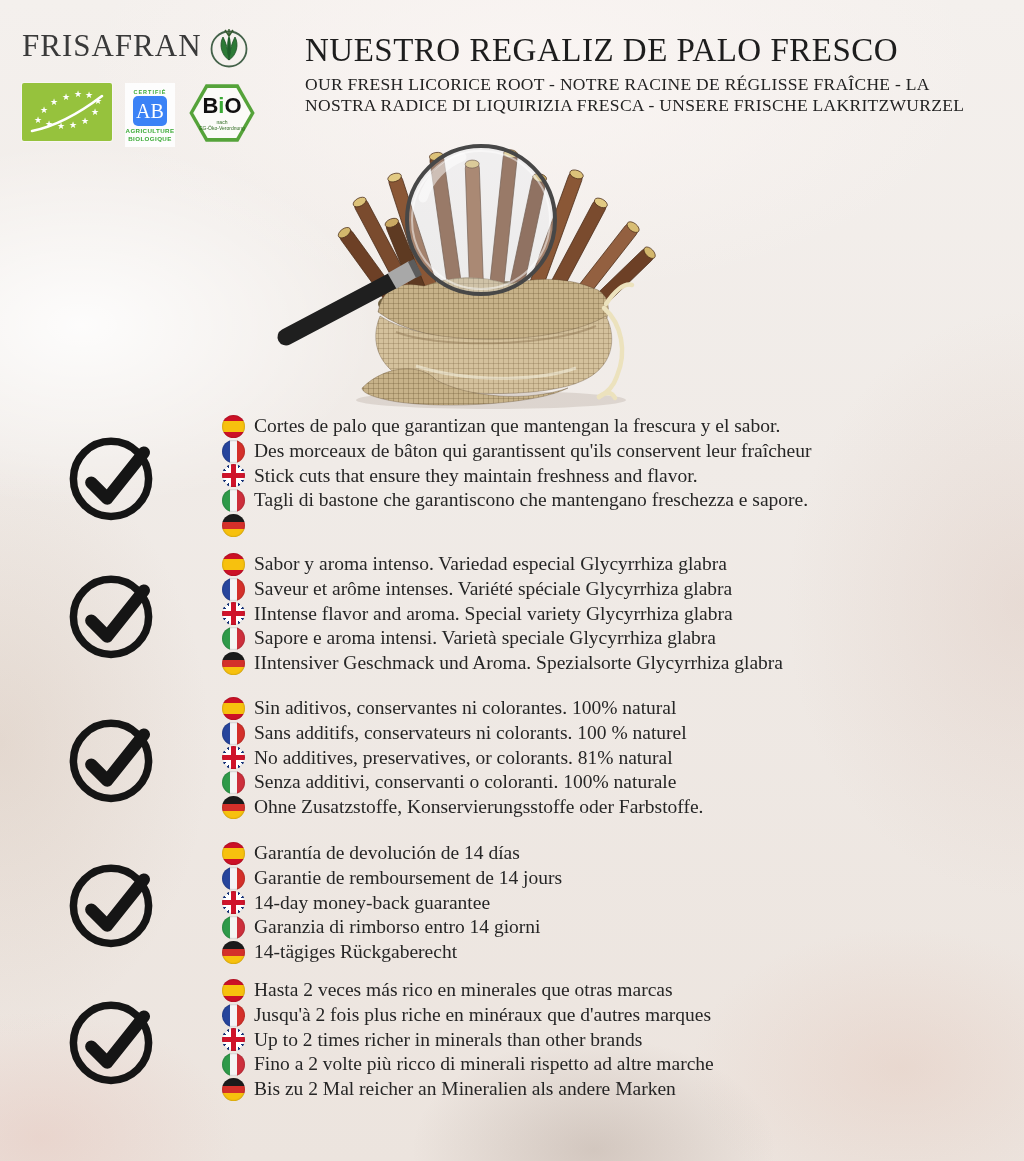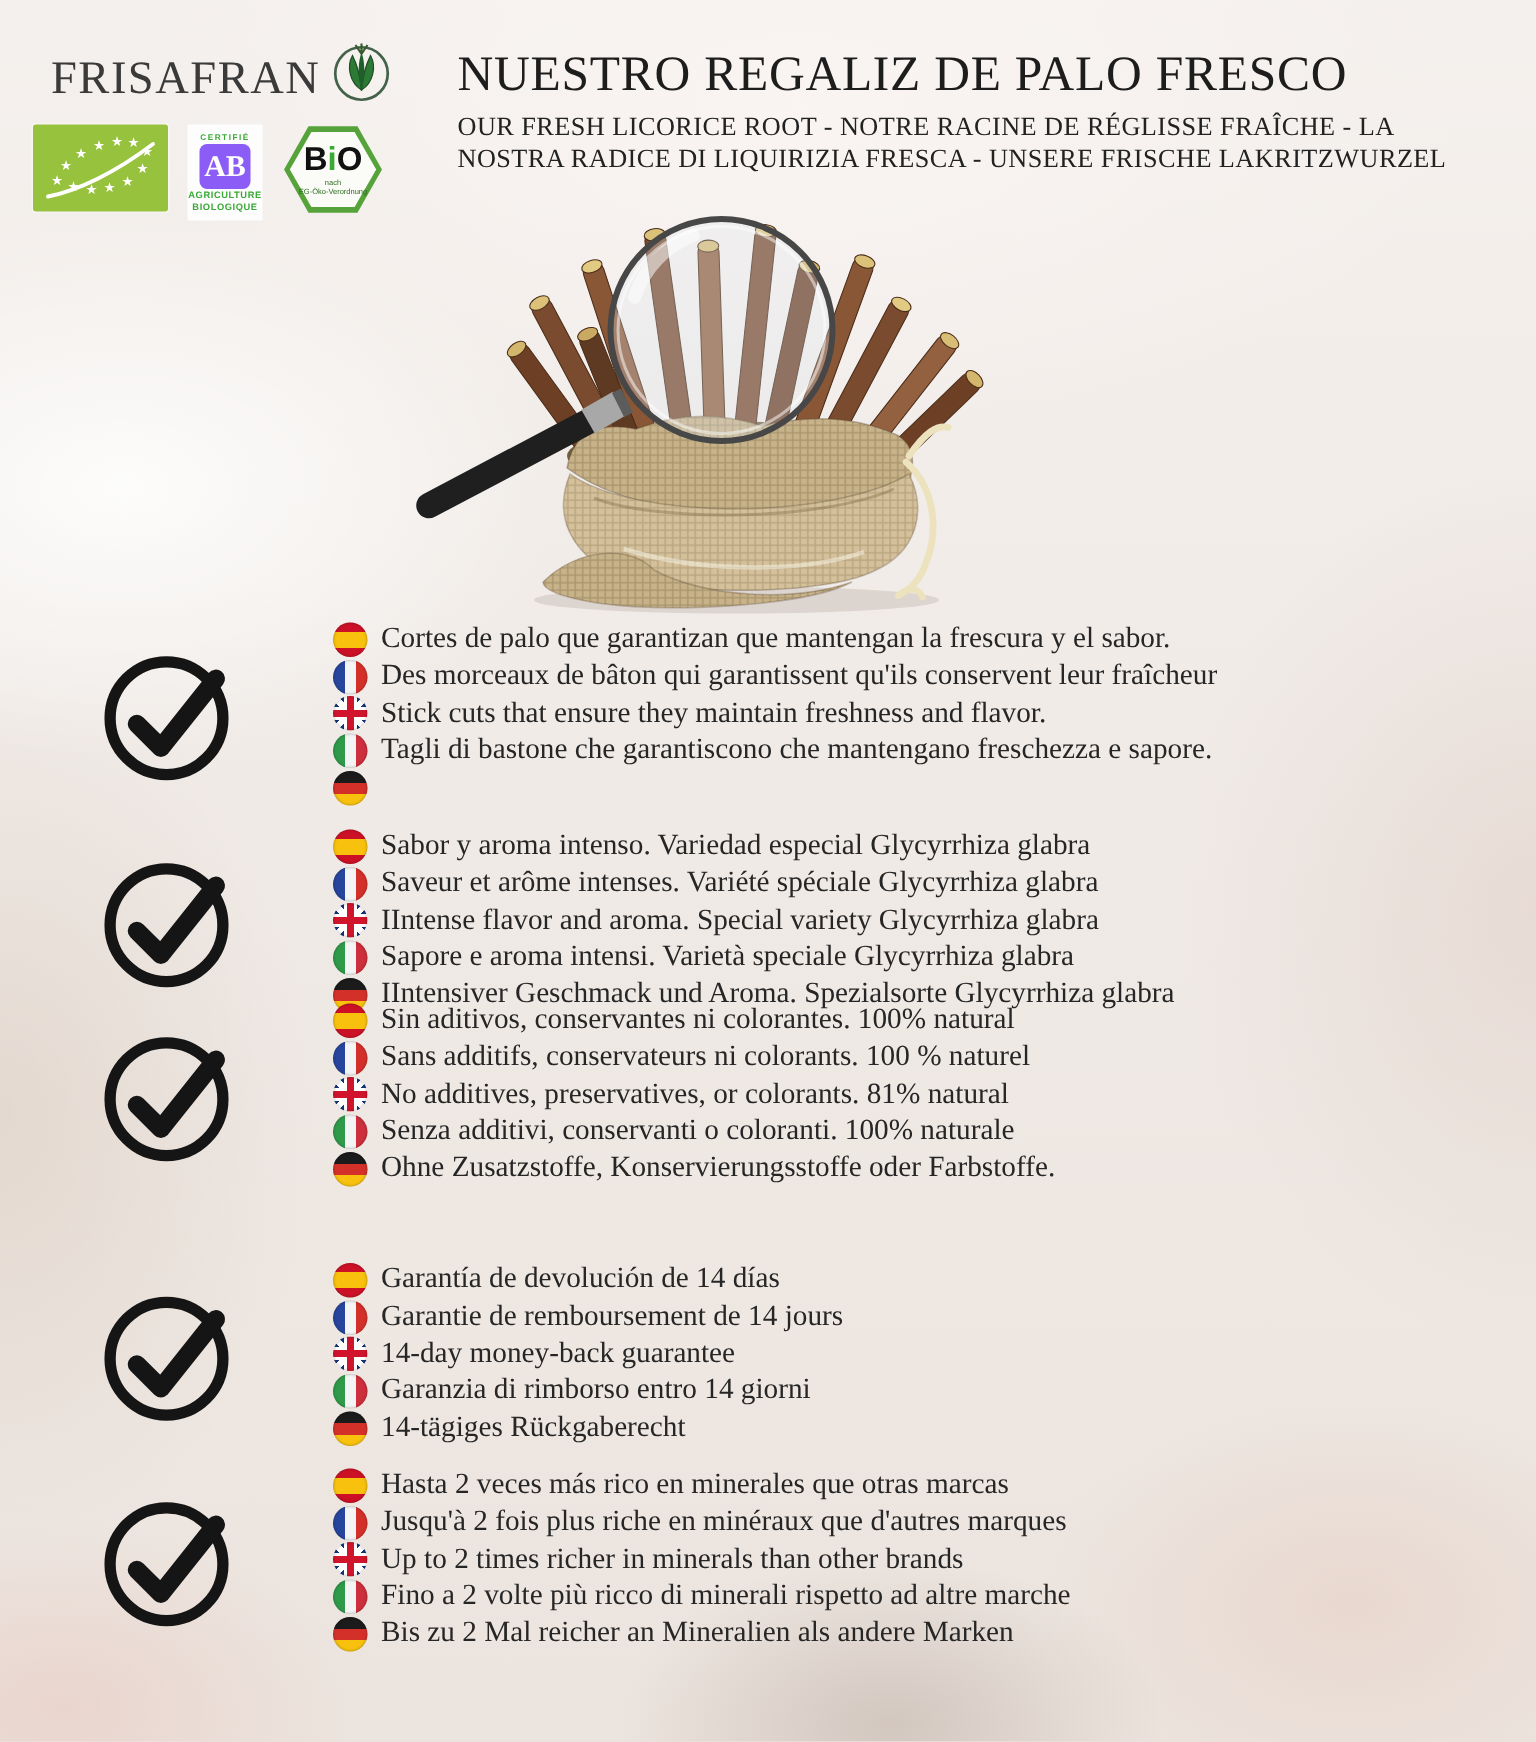--- a/index.html
+++ b/index.html
@@ -9,27 +9,27 @@
       radial-gradient(420px 260px at 8% 28%, rgba(255,255,255,.85), transparent 70%),
       radial-gradient(600px 300px at 52% 6%, rgba(250,245,243,.9), transparent 75%),
       radial-gradient(300px 420px at 0% 64%, rgba(196,170,150,.26), transparent 70%),
       radial-gradient(340px 420px at 100% 52%, rgba(205,172,158,.24), transparent 70%),
       radial-gradient(260px 160px at 58% 99%, rgba(120,95,80,.22), transparent 70%),
       radial-gradient(300px 200px at 88% 92%, rgba(225,192,178,.35), transparent 70%),
       radial-gradient(280px 180px at 4% 98%, rgba(228,190,180,.4), transparent 70%),
       linear-gradient(180deg,#f4f0ed 0%,#f0ebe7 40%,#ece4de 100%);
   }
   
-  .brand-row{position:absolute;left:34px;top:28px;display:flex;align-items:center;gap:6px;}
+  .brand-row{position:absolute;left:22px;top:28px;display:flex;align-items:flex-start;gap:6px;}
   .brand-name{font-size:31px;letter-spacing:1px;color:#3a3a3a;font-weight:400;}
   .certs{position:absolute;left:22px;top:83px;display:flex;align-items:flex-start;gap:13px;}
   .cert-eu{width:90px;height:58px;background:#96c23d;border-radius:2px;box-shadow:0 0 0 1px rgba(255,255,255,.4);}
   .cert-ab{width:50px;height:62px;background:#fdfdfd;display:flex;flex-direction:column;align-items:center;justify-content:center;gap:1px;padding:1px 0;}
   .ab-top{font-family:"Liberation Sans",sans-serif;font-size:5.5px;color:#3aaa35;letter-spacing:1px;font-weight:bold;}
-  .ab-mid{width:34px;height:30px;background:#8b5cf6;border-radius:5px;color:#fff;font-size:20px;font-weight:bold;display:flex;align-items:center;justify-content:center;line-height:1;}
+  .ab-mid{width:34px;height:30px;background:#3b82f6;border-radius:5px;color:#fff;font-size:20px;font-weight:normal;display:flex;align-items:center;justify-content:center;line-height:1;}
   .ab-b1,.ab-b2{font-family:"Liberation Sans",sans-serif;font-size:6.2px;color:#3aaa35;font-weight:bold;letter-spacing:.4px;}
   .cert-bio{position:relative;width:68px;height:60px;}
   .bio-hex-outer{position:absolute;inset:0;background:#55a33a;clip-path:polygon(26% 2%,74% 2%,98% 50%,74% 98%,26% 98%,2% 50%);}
   .bio-hex-inner{position:absolute;inset:4px;background:#fbfbf8;clip-path:polygon(26% 2%,74% 2%,98% 50%,74% 98%,26% 98%,2% 50%);}
   .bio-content{position:absolute;inset:0;display:flex;flex-direction:column;align-items:center;justify-content:center;line-height:1;}
   .bio-word{font-family:"Liberation Sans",sans-serif;font-weight:bold;font-size:22px;color:#111;}
   .bio-word .bio-i{color:#3aaa35;}
   .bio-note{font-family:"Liberation Sans",sans-serif;font-size:5px;color:#2e6b20;margin-top:2px;text-align:center;line-height:1.3;}
   .titles{position:absolute;left:305px;top:32px;width:700px;color:#1d1d1d;}
   .page-title{margin:0;font-size:33px;font-weight:400;letter-spacing:.5px;white-space:nowrap;}
@@ -50,21 +50,21 @@
   .flag[data-flag="de"]{background:linear-gradient(180deg,#1b1b1b 0 34%,#d4302a 34% 67%,#f7c10e 67%);}
   .flag[data-flag="gb"]{background:
       linear-gradient(to bottom,transparent 0 40%,#cf142b 40% 60%,transparent 60%),
       linear-gradient(to right,transparent 0 40%,#cf142b 40% 60%,transparent 60%),
       linear-gradient(to bottom,transparent 0 31%,#fff 31% 69%,transparent 69%),
       linear-gradient(to right,transparent 0 31%,#fff 31% 69%,transparent 69%),
       linear-gradient(45deg,transparent 0 44%,#fff 44% 56%,transparent 56%),
       linear-gradient(135deg,transparent 0 44%,#fff 44% 56%,transparent 56%),
       #16337d;}
   .flag[data-flag=""]{visibility:hidden;}
-  .sec-1{top:414px;} .sec-2{top:552px;} .sec-3{top:668px;} .sec-4{top:841px;} .sec-5{top:978px;}
+  .sec-1{top:414px;} .sec-2{top:552px;} .sec-3{top:696px;} .sec-4{top:841px;} .sec-5{top:978px;}
 </style>
 </head>
 <body>
 
 <div class="page">
 
   <div class="brand-row">
     <span class="brand-name">FRISAFRAN</span>
     <span>
       <svg width="42" height="42" viewBox="0 0 42 42">

